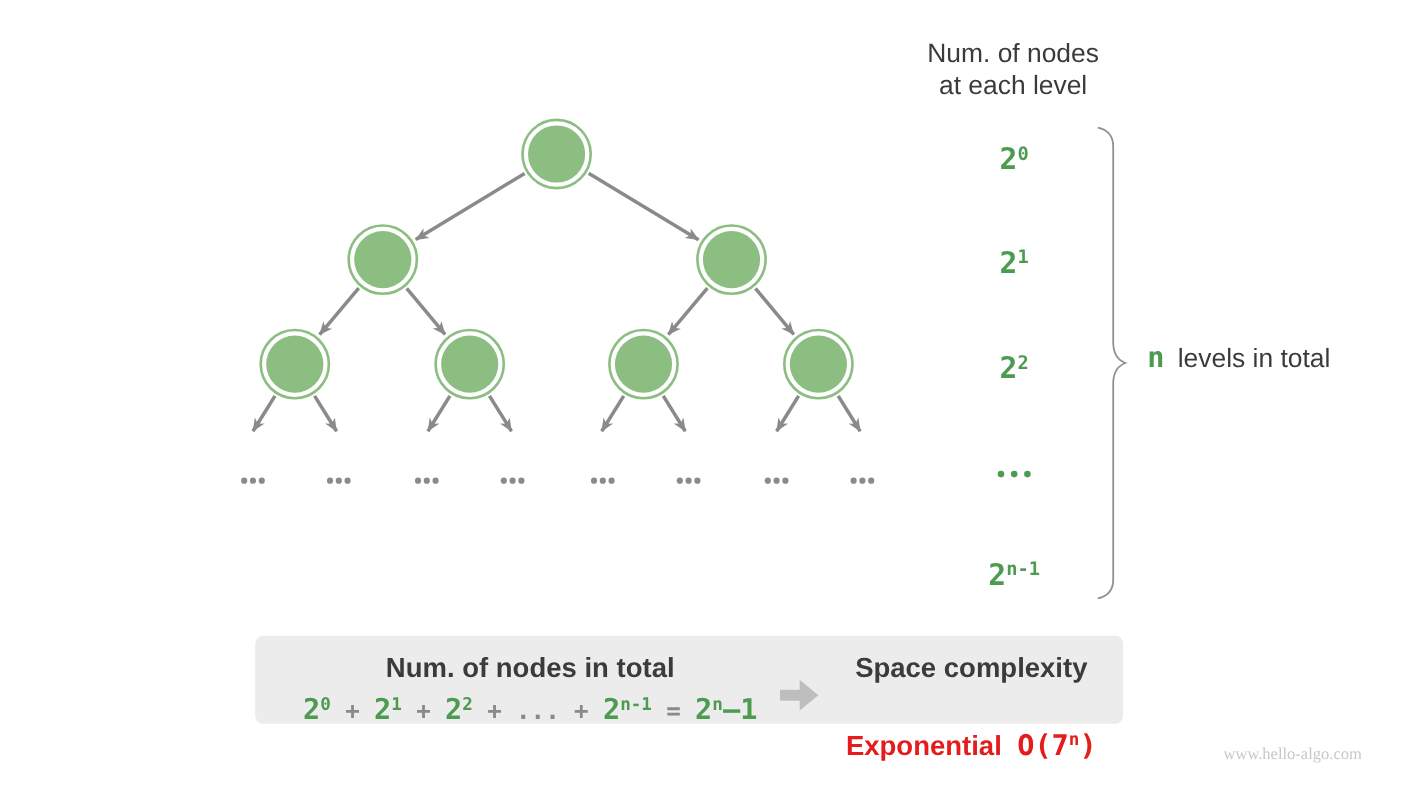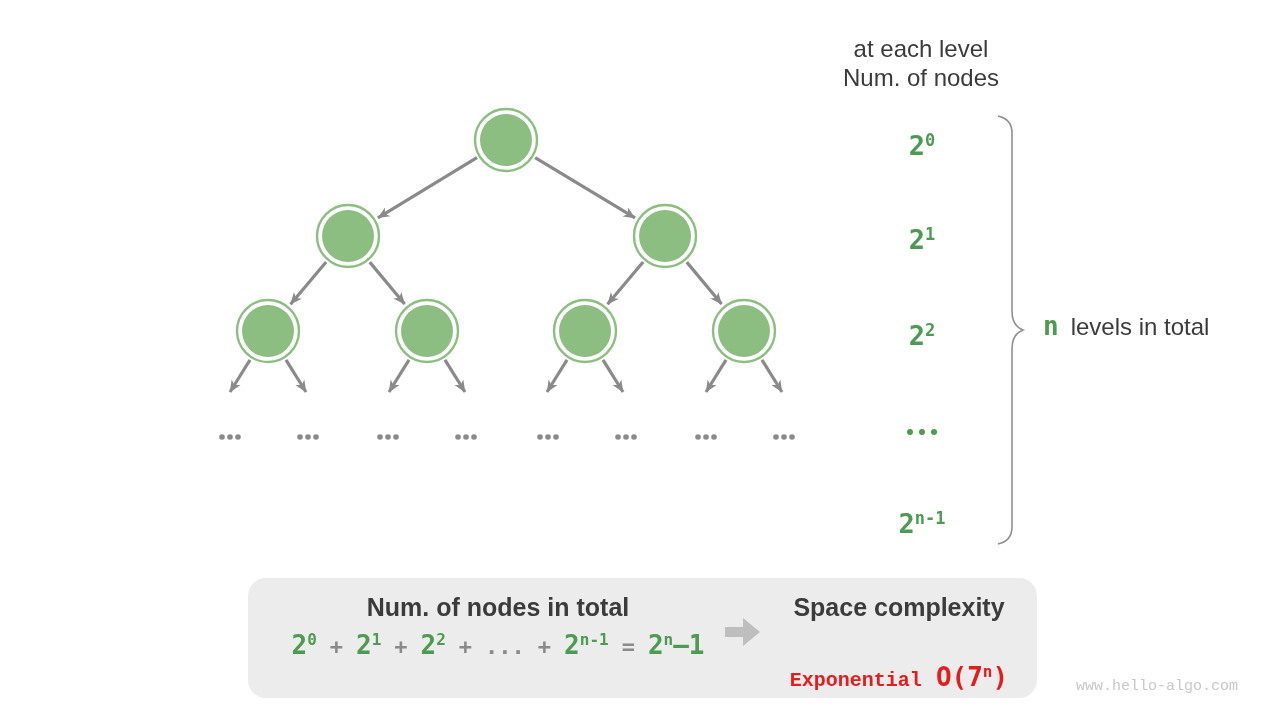--- a/index.html
+++ b/index.html
@@ -23,39 +23,39 @@
     font-family:"DejaVu Sans Mono",monospace;height:40px;line-height:40px;
   }
   .level-label .sup{font-size:17px;vertical-align:9px;}
   .gdot{display:inline-block;width:6px;height:6px;border-radius:50%;background:var(--green);margin:0 3px;vertical-align:middle;}
   .levels-note{
     position:absolute;left:1043px;top:311px;display:flex;align-items:baseline;gap:12px;white-space:nowrap;
   }
   .levels-note .note-n{color:var(--green);font-weight:bold;font-size:26px;font-family:"DejaVu Sans Mono",monospace;}
   .levels-note .note-text{color:var(--dark);font-size:24px;}
   .summary-box{
-    position:absolute;left:248px;top:578px;width:789px;height:120px;
-    background:var(--boxbg);border-radius:18px;
+    position:absolute;left:232px;top:578px;width:789px;height:80px;
+    background:var(--boxbg);border-radius:7px;
   }
   .box-col{position:absolute;top:15px;display:flex;flex-direction:column;gap:9px;align-items:center;}
   .box-col.left{left:30px;width:440px;}
   .box-col.right{left:495px;width:312px;gap:41px;}
   .box-title{color:var(--dark);font-size:25px;font-weight:bold;line-height:28px;white-space:nowrap;}
   .formula-row{display:flex;align-items:baseline;justify-content:center;gap:13px;height:34px;}
   .f-term{color:var(--green);font-weight:bold;font-size:26px;font-family:"DejaVu Sans Mono",monospace;white-space:nowrap;}
   .f-term .sup{font-size:16px;vertical-align:9px;}
   .f-op{color:var(--edge);font-weight:bold;font-size:22px;font-family:"DejaVu Sans Mono",monospace;}
   .complexity-row{display:flex;align-items:baseline;justify-content:center;gap:14px;height:34px;white-space:nowrap;}
-  .complexity-word{color:var(--red);font-weight:bold;font-size:20px;font-family:Liberation Mono, monospace;}
+  .complexity-word{color:var(--red);font-weight:bold;font-size:25px;}
   .big-o{color:var(--red);font-weight:bold;font-size:26px;font-family:"DejaVu Sans Mono",monospace;}
   .big-o .sup{font-size:16px;vertical-align:9px;}
   .block-arrow{position:absolute;left:477px;top:39px;}
   .watermark{
     position:absolute;left:1030px;top:678px;width:208px;text-align:right;
-    color:var(--wm);font-size:15px;font-family:Liberation Mono, monospace;
+    color:var(--wm);font-size:15px;font-family:Liberation Serif, serif;
   }
 </style>
 </head>
 <body>
 
 <div id="stage">
 
   <svg id="diagram" width="1280" height="720">
       <defs>
         <marker id="ah" markerUnits="userSpaceOnUse" markerWidth="14" markerHeight="13" refX="11.5" refY="6" orient="auto">
@@ -141,22 +141,22 @@
       </g>
       <g aria-label="...">
         <circle cx="776" cy="437" r="2.8" fill="#8A8A8A"></circle>
         <circle cx="784" cy="437" r="2.8" fill="#8A8A8A"></circle>
         <circle cx="792" cy="437" r="2.8" fill="#8A8A8A"></circle>
       </g>
       <path d="M 998 116 C 1007 118 1012 123 1012 133 L 1012 311 C 1012 321 1015 327 1023 330 C 1015 333 1012 339 1012 349 L 1012 527 C 1012 537 1007 542 998 544" fill="none" stroke="#8F8F8F" stroke-width="1.6"></path>
     </svg>
 
   <div class="panel-title">
+    <div>Num. of nodes</div>
     <div>at each level</div>
-    <div>Num. of nodes</div>
   </div>
 
   <div id="level-labels">
       <div class="level-label" style="top: 120px;"><span>2</span><span class="sup">0</span></div>
       <div class="level-label" style="top: 214px;"><span>2</span><span class="sup">1</span></div>
       <div class="level-label" style="top: 310px;"><span>2</span><span class="sup">2</span></div>
       <div class="level-label" style="top: 410px;"><span class="gdot"></span><span class="gdot"></span><span class="gdot"></span></div>
       <div class="level-label" style="top: 498px;"><span>2</span><span class="sup">n-1</span></div>
     </div>
 

